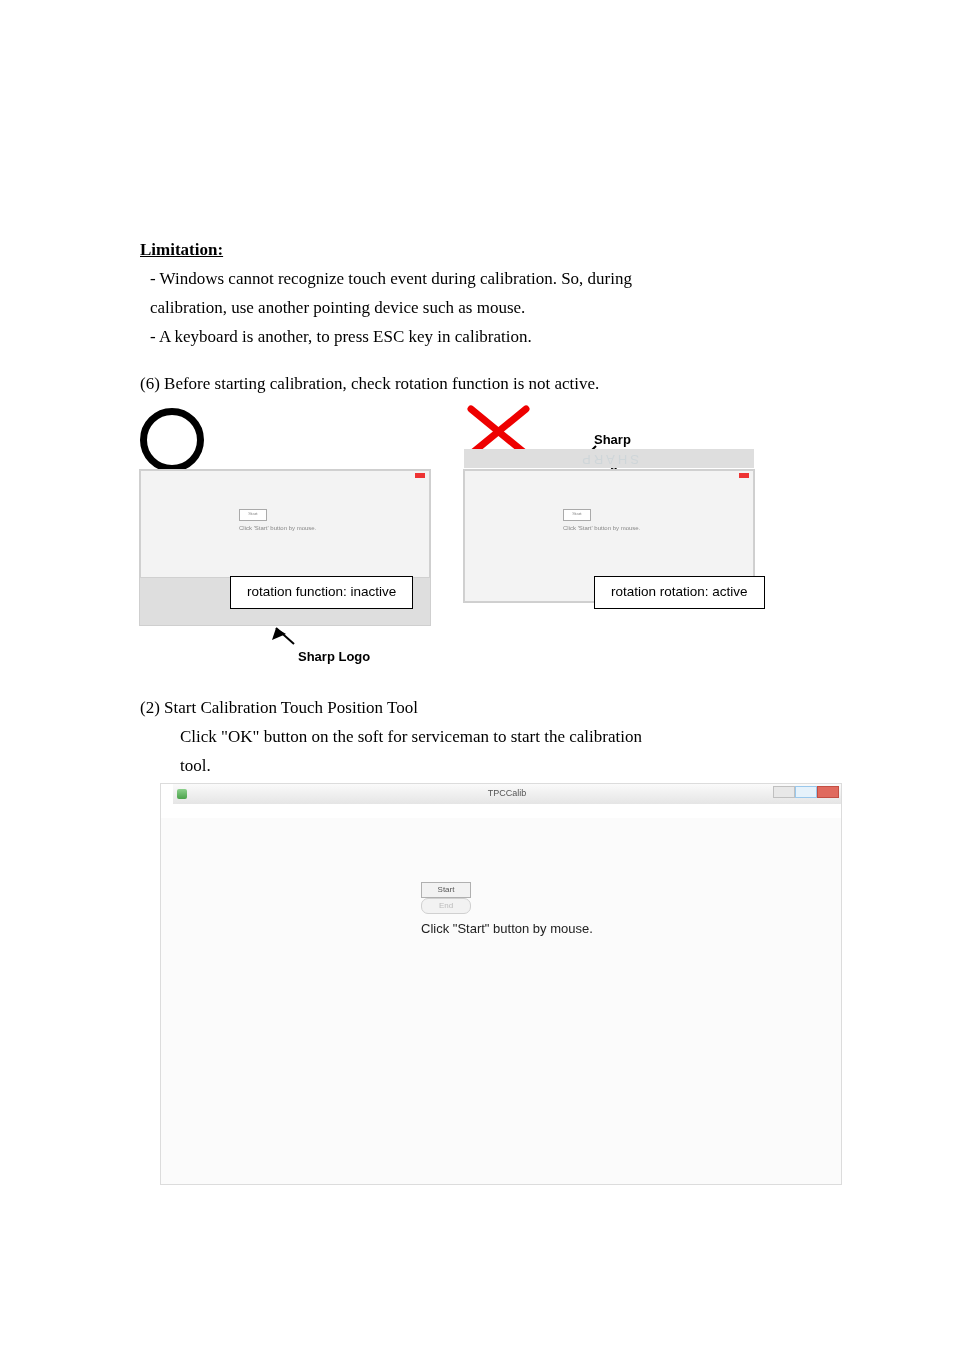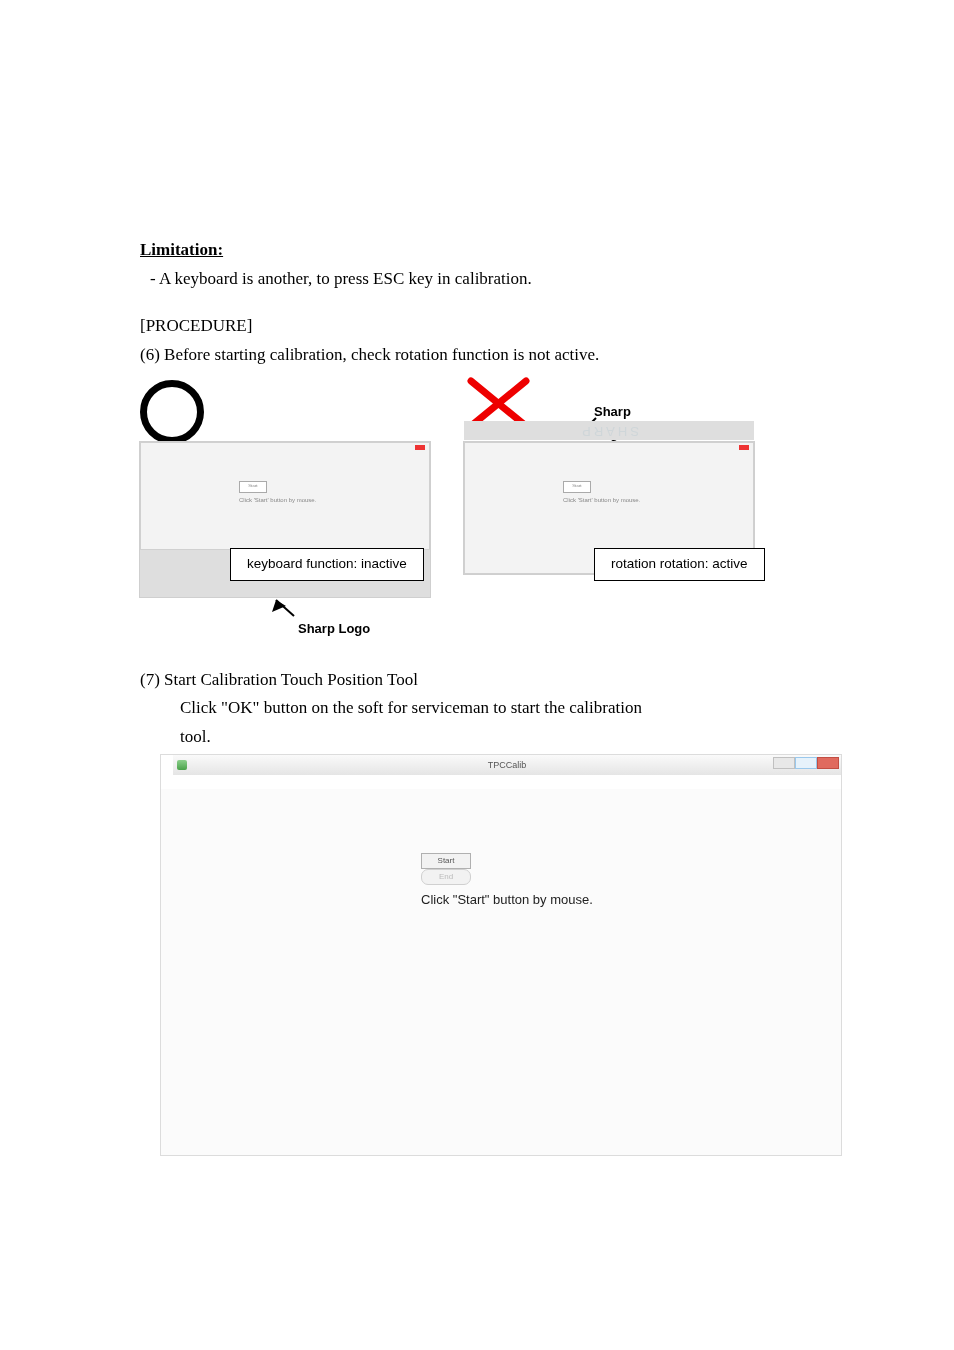--- a/index.html
+++ b/index.html
@@ -223,26 +223,28 @@
   }
 </style>
 </head>
 <body>
 
 <div class="page">
 
   <div class="heading">Limitation:</div>
 
   <div class="indent1">
+    - <span>Windows cannot recognize touch event during calibration. So, during calibration, use another pointing device such as mouse.</span>
+  </div>
+  <div class="indent1">
     - <span>A keyboard is another, to press ESC key in calibration.</span>
   </div>
 
   <div style="height:18px"></div>
 
-  <div>[PROCEDURE]</div>
   <div>(6) Before starting calibration, check rotation function is not active.</div>
 
   <div class="fig1">
     <div class="blackO"></div>
     <svg class="redX">
       <line x1="5" y1="5" x2="60" y2="50"></line>
       <line x1="60" y1="5" x2="5" y2="50"></line>
     </svg>
     <div class="sharp-logo-label-top">Sharp Logo</div>
     <svg class="arrow-top">
@@ -261,32 +263,32 @@
 
     <div class="mini right" style="height:132px">
       <div class="upper-logo-rot">SHARP</div>
       <div class="upper" style="height:100%;">
         <div class="color-dot"></div>
         <div class="tinybtn">Start</div>
         <div class="tinylabel">Click 'Start' button by mouse.</div>
       </div>
     </div>
 
-    <div class="rot-label left">keyboard function: inactive</div>
+    <div class="rot-label left">rotation function: inactive</div>
     <div class="rot-label right">rotation rotation: active</div>
 
     <svg class="arrow-bot">
       <line x1="4" y1="4" x2="22" y2="20" stroke-width="2"></line>
       <polygon points="4,4 0,16 14,10" stroke="none"></polygon>
     </svg>
     <div class="sharp-logo-label-bot">Sharp Logo</div>
   </div>
 
   <div style="height:10px"></div>
-  <div>(7) Start Calibration Touch Position Tool</div>
+  <div>(2) Start Calibration Touch Position Tool</div>
   <div style="padding-left:40px">Click "OK" button on the soft for serviceman to start the calibration tool.</div>
 
   <div class="shot2">
     <div class="titlebar">
       <div class="appicon"></div>
       <div class="title">TPCCalib</div>
       <div class="winbtns">
         <span></span>
         <span class="mid"></span>
         <span class="close"></span>

